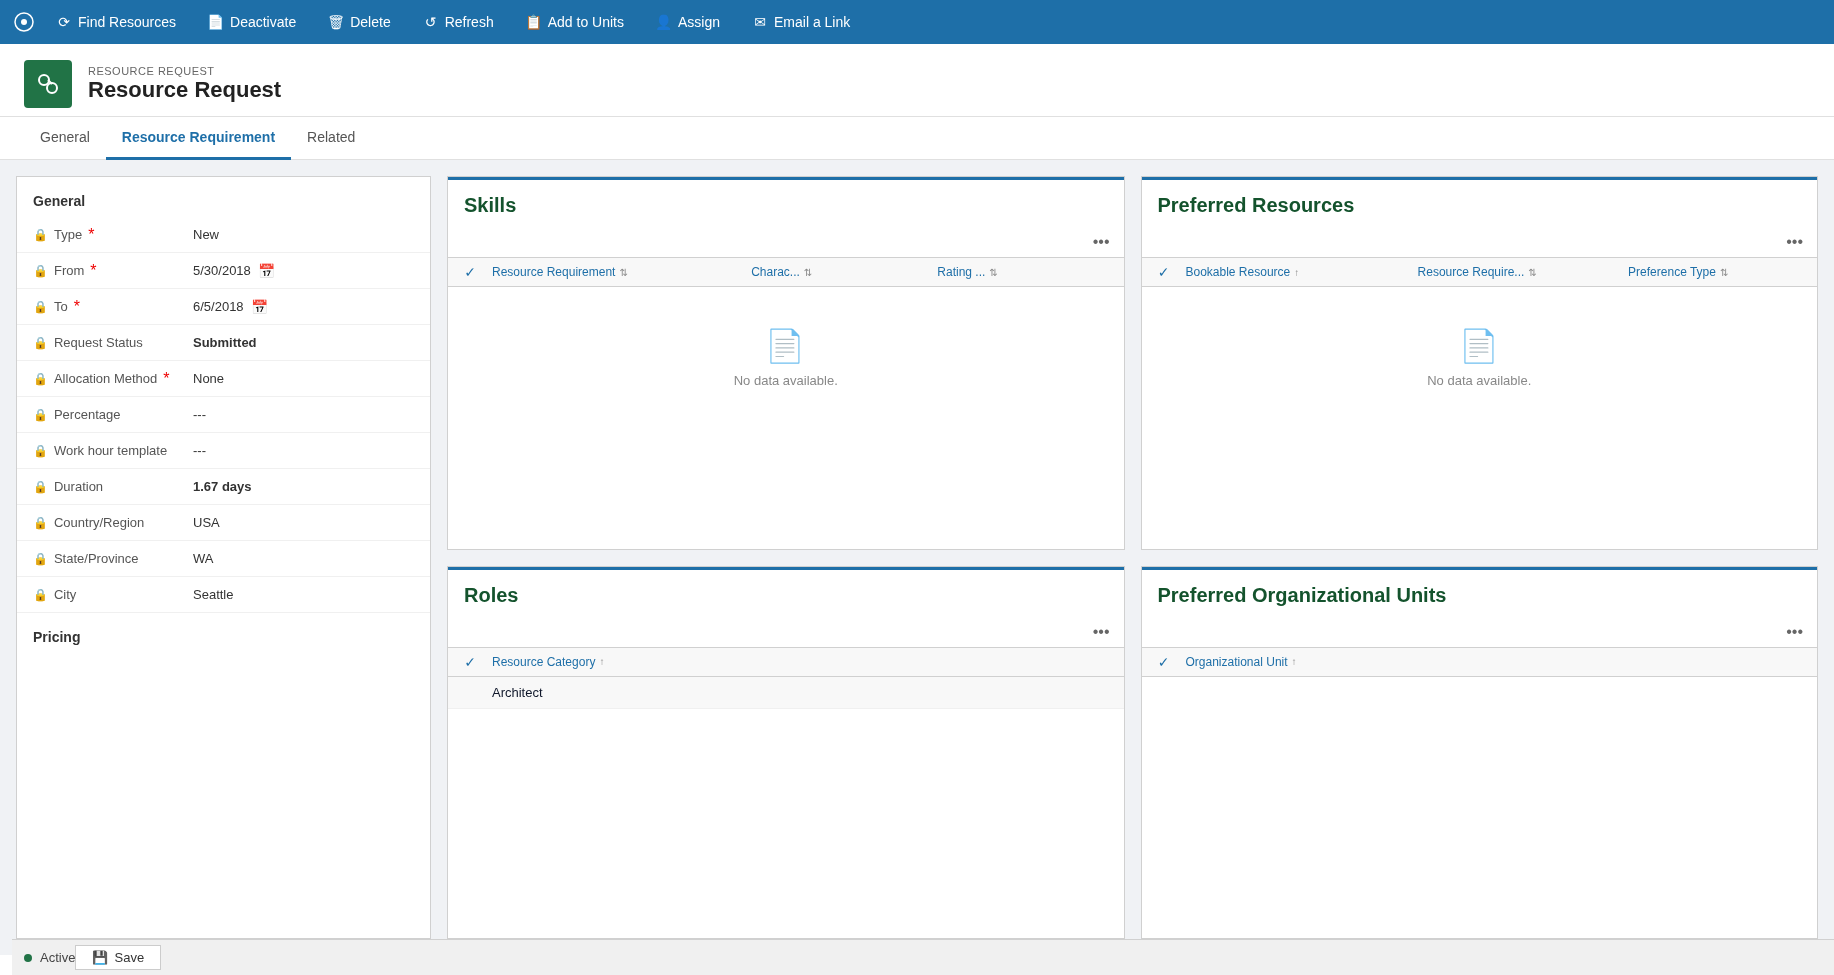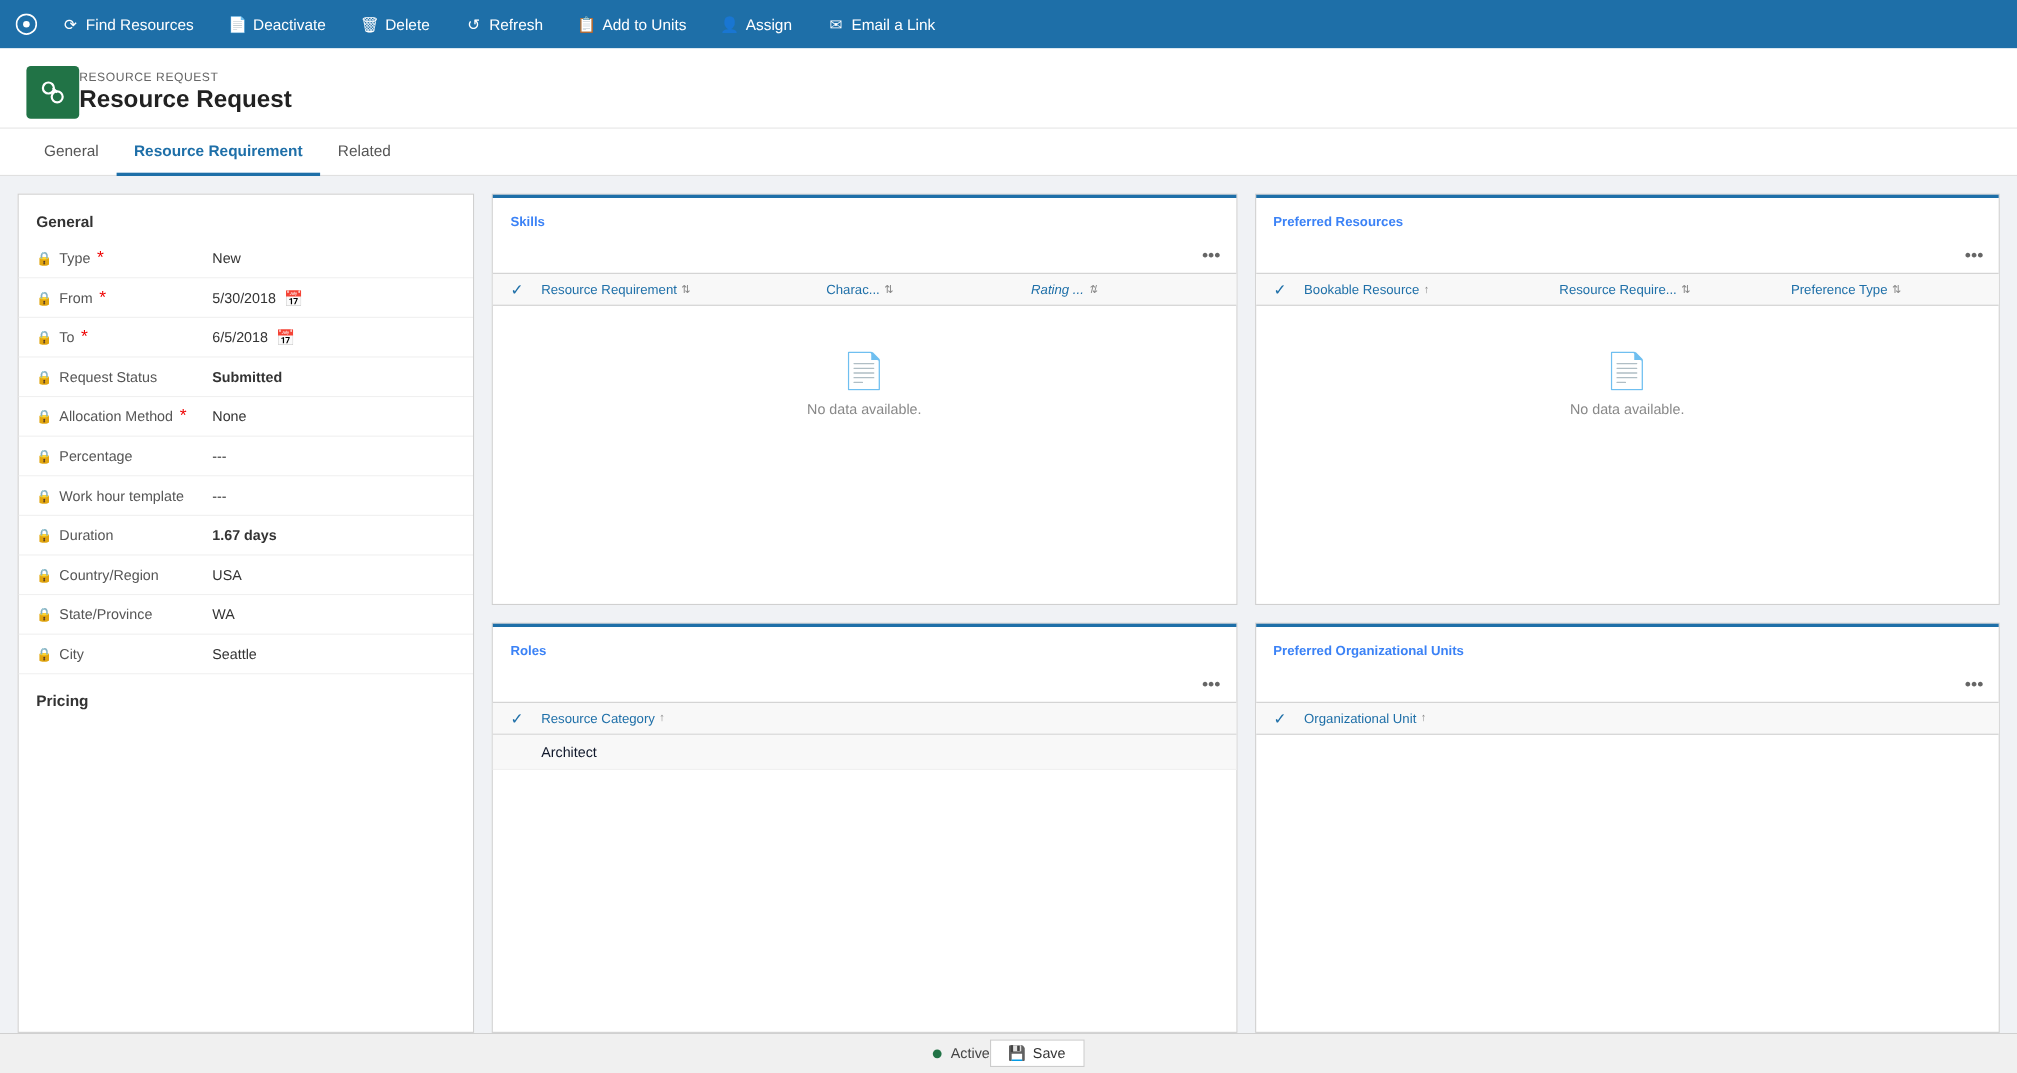--- a/index.html
+++ b/index.html
@@ -43,20 +43,21 @@
       justify-content: center;
       color: #fff;
       font-size: 18px;
     }
 
     
     .header-area {
       padding: 16px 24px 8px 24px;
       display: flex;
       align-items: center;
+      gap: 16px;
       border-bottom: 1px solid #e0e0e0;
       background: #fff;
     }
     .entity-icon {
       width: 48px;
       height: 48px;
       background: #217346;
       border-radius: 4px;
       display: flex;
       align-items: center;
@@ -172,23 +173,23 @@
       background: #fff;
       border: 1px solid #d0d0d0;
       flex: 1;
       display: flex;
       flex-direction: column;
       padding: 0;
     }
 
     .panel-title {
       font-weight: 600;
-      font-size: 12px;
+      font-size: 20px;
       padding: 14px 16px 10px 16px;
-      color: #3b82f6;
+      color: #14532d;
       border-top: 3px solid #1e6fa8;
     }
 
     .panel-toolbar {
       display: flex;
       justify-content: flex-end;
       padding: 4px 8px;
     }
     .ellipsis-btn {
       color: #666;
@@ -256,28 +257,28 @@
       font-size: 13px;
       color: #0f172a;
       padding: 0 8px;
       cursor: pointer;
     }
 
     
     .status-bar {
       position: fixed;
       bottom: 0;
-      left: 0;
+      left: 12px;
       right: 0;
       height: 36px;
       background: #f0f0f0;
       border-top: 1px solid #d0d0d0;
       display: flex;
       align-items: center;
-      justify-content: center;
+      justify-content: flex-start;
       padding: 0 12px;
     }
     .status-left { display: flex; align-items: center; gap: 8px; font-size: 13px; color: #444; }
     .status-dot { width: 8px; height: 8px; background: #217346; border-radius: 50%; }
     .status-right { display: flex; align-items: center; }
     .save-btn {
       background: #fff;
       border: 1px solid #ccc;
       padding: 4px 16px;
       font-size: 13px;
@@ -487,21 +488,21 @@
           <div class="grid-header">
             <div class="grid-checkbox">✓</div>
             <div class="grid-col">
               <span>Resource Requirement</span>
               <span class="grid-col-sort">⇅</span>
             </div>
             <div class="grid-col" style="flex:0.7;">
               <span>Charac...</span>
               <span class="grid-col-sort">⇅</span>
             </div>
-            <div class="grid-col" style="flex:0.7;font-style:italic;">
+            <div class="grid-col" style="flex:0.7;">
               <span>Rating ...</span>
               <span class="grid-col-sort">⇅</span>
             </div>
           </div>
           <div class="no-data-area">
             <span class="no-data-icon">📄</span>
             <span>No data available.</span>
           </div>
         </div>
 

